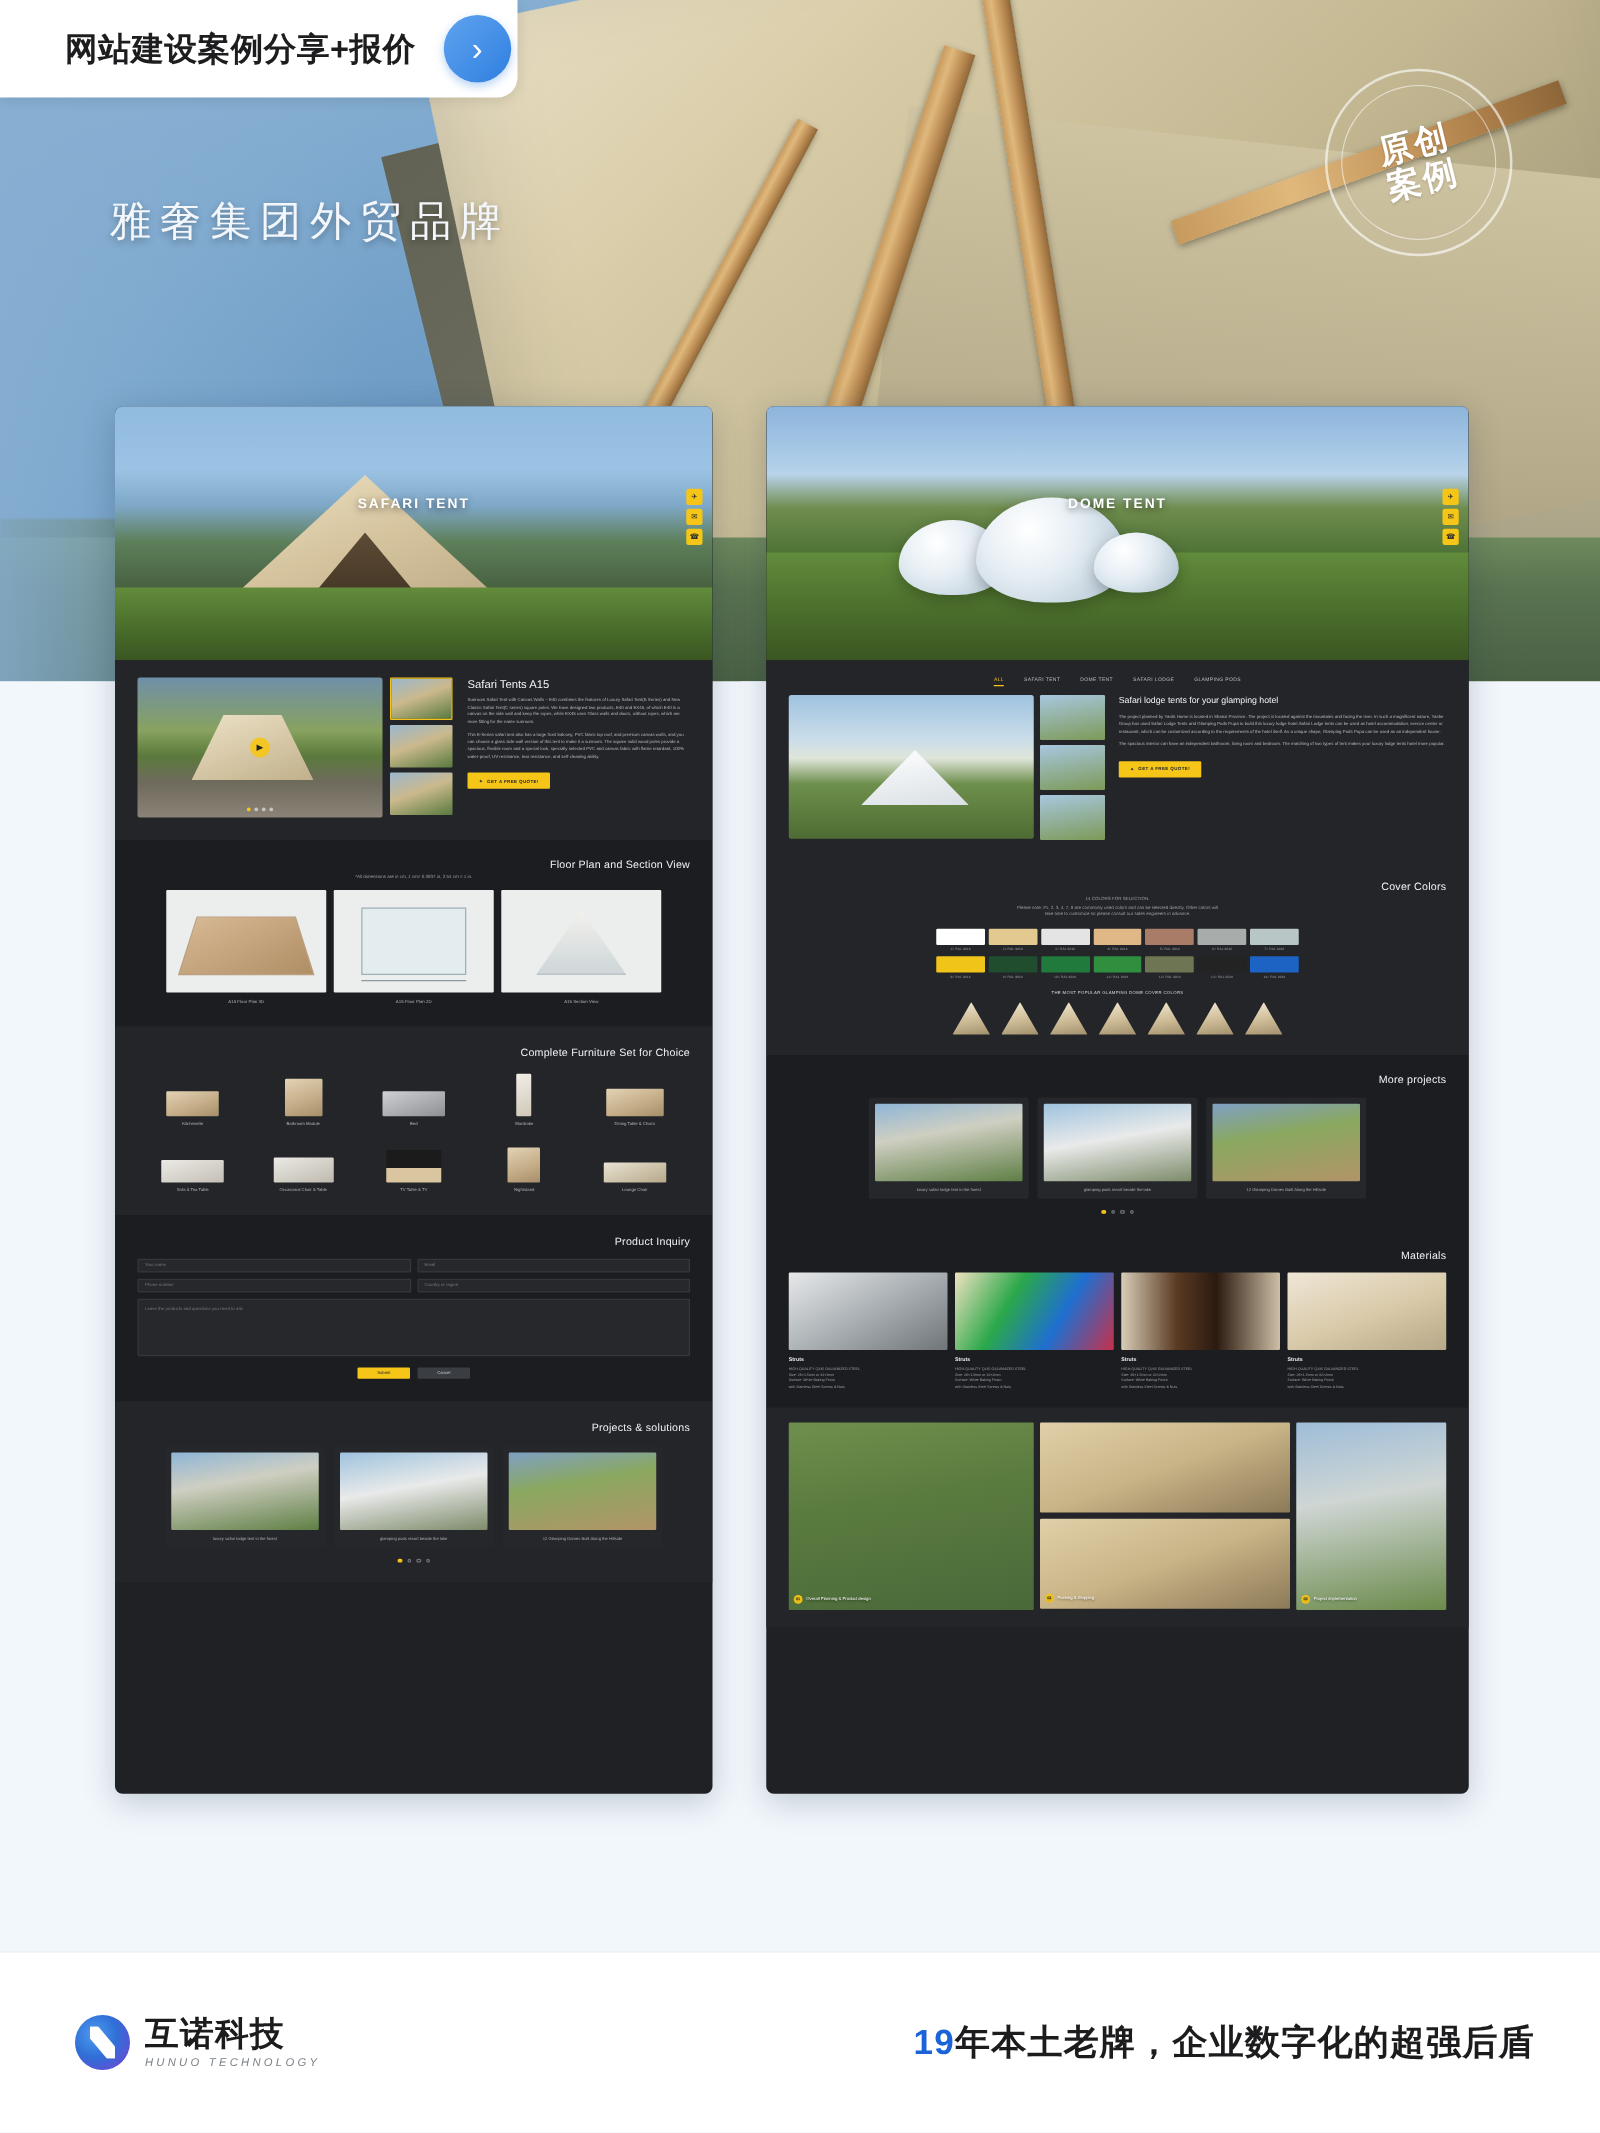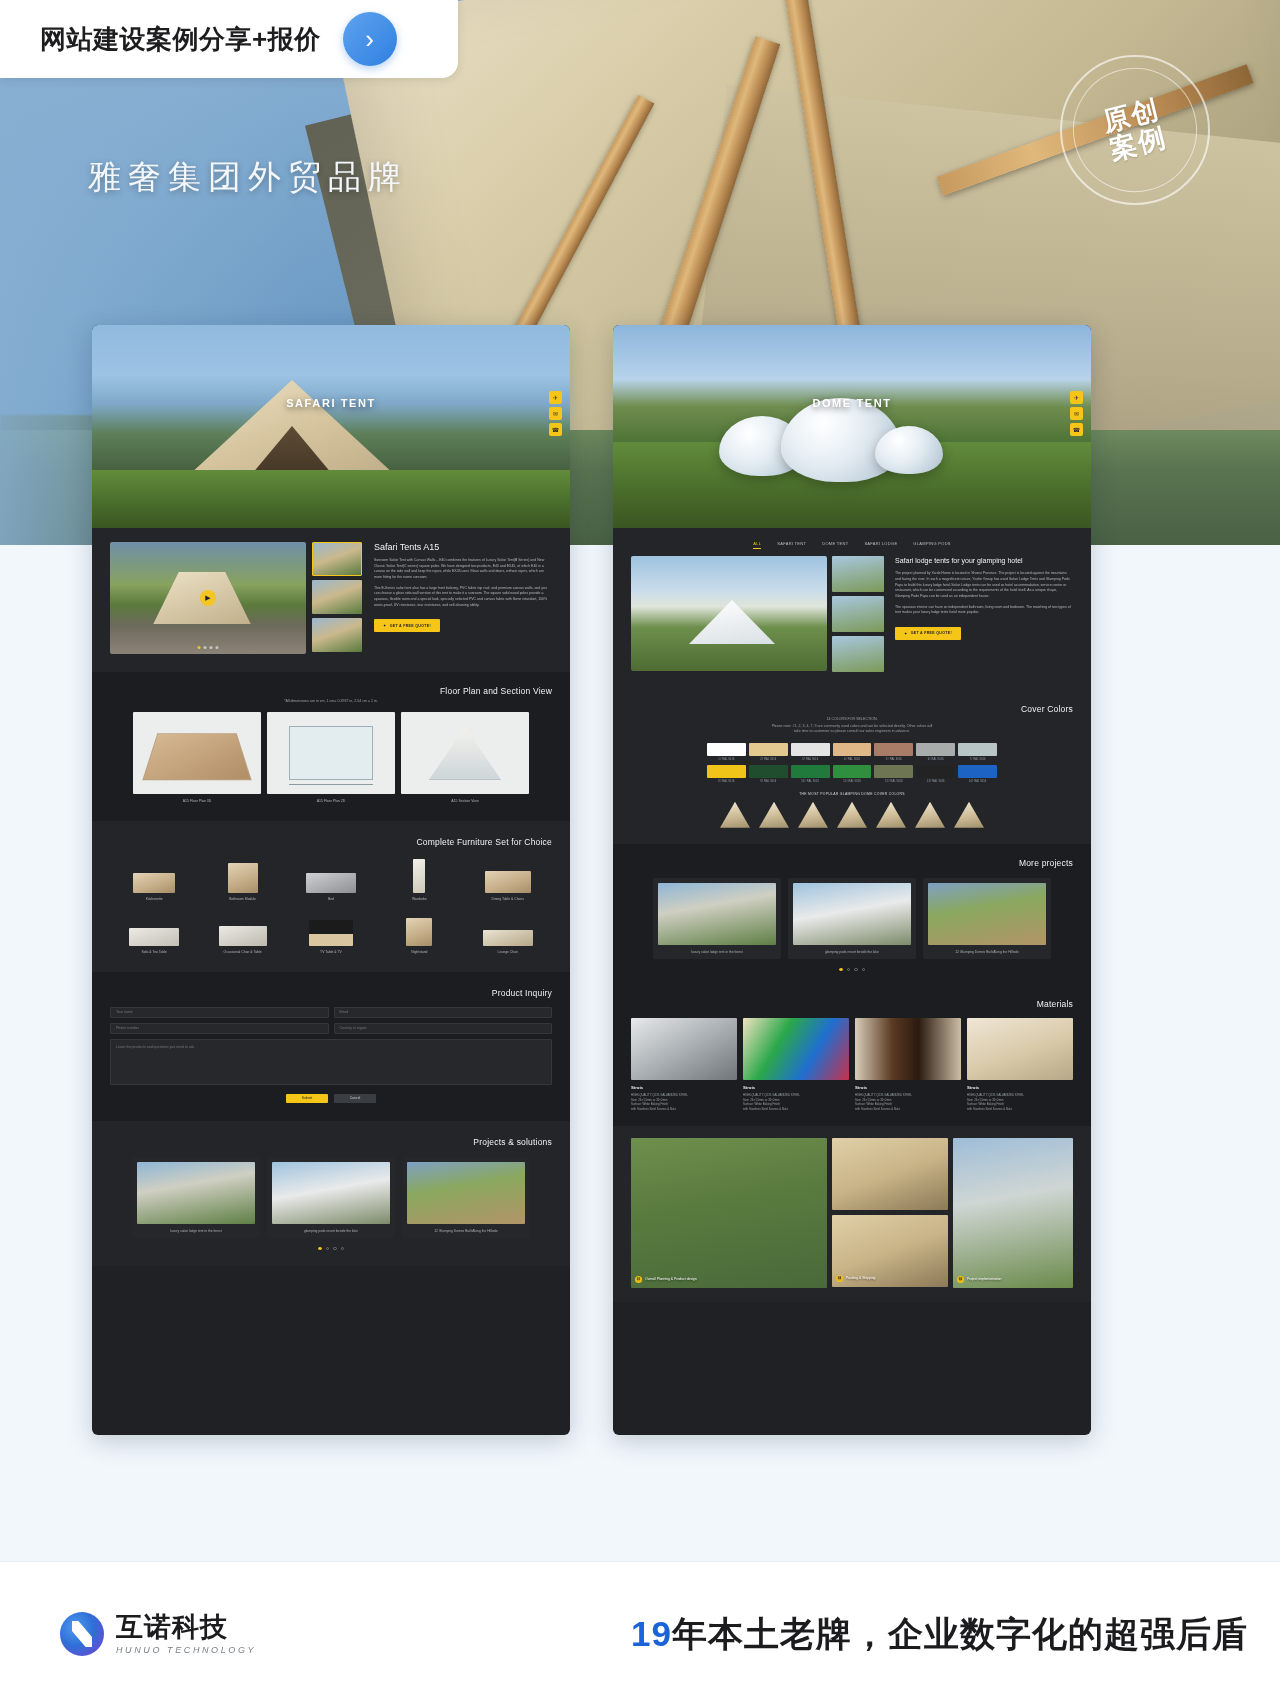--- a/index.html
+++ b/index.html
@@ -54,23 +54,23 @@
     background: linear-gradient(180deg,#59734a 0%,#43583a 100%);
     filter: blur(1px);
   }
   .hero-fade-left {
     position:absolute; left:0; top:0; width:300px; height:545px;
     background: linear-gradient(90deg, rgba(135,175,210,.85) 0%, rgba(135,175,210,0) 100%);
   }
 
   
   .title-card {
-    position:absolute; left:0; top:0; width:458px; height:78px;
+    position:absolute; left:0; top:0; width:414px; height:78px;
     background:#fff; border-radius: 0 0 16px 0;
-    display:flex; align-items:center; padding-left:40px; gap:22px;
+    display:flex; align-items:center; padding-left:52px; gap:22px;
     box-shadow: 0 2px 10px rgba(0,0,0,.10);
   }
   .title-card .tc-text {
     font-size: 26px; font-weight: 700; color:#1d1d1f; letter-spacing:.5px;
     font-family: "Liberation Sans","DejaVu Sans",sans-serif;
   }
   .tc-arrow {
     width:54px; height:54px; border-radius:50%;
     background: linear-gradient(135deg,#5fa3ef 0%, #2f7fe0 100%);
     display:flex; align-items:center; justify-content:center;
@@ -110,21 +110,21 @@
 
   
   .mock {
     position:absolute;
     background:#1f2125;
     border-radius:6px;
     overflow:hidden;
     box-shadow: 0 6px 26px rgba(20,40,70,.22);
   }
   .mock-left  { left:92px;  top:325px; width:478px; height:1110px; }
-  .mock-right { left:613px; top:325px; width:478px; height:1110px; }
+  .mock-right { left:613px; top:325px; width:562px; height:1110px; }
 
   
   .mock-hero { position:relative; height:225px; overflow:hidden; margin-top:-22px; }
   .mock-hero .mh-bg { position:absolute; inset:0; }
   .mh-left-bg {
     background:
       linear-gradient(180deg,#8cb6dd 0%, #9cc3e4 32%, #7fa8c8 45%, #5d7f5a 58%, #47603f 75%, #3a4f36 100%);
   }
   .mh-right-bg {
     background:
@@ -361,22 +361,22 @@
     position:relative;
   }
   .f-mark::after {
     content:""; position:absolute; left:12px; top:9px; width:20px; height:26px;
     background:#fff;
     clip-path: polygon(0% 0%, 32% 0%, 100% 62%, 100% 100%, 68% 100%, 0% 38%);
   }
   .f-name { color:#1c1c1e; font-size:27px; font-weight:700; letter-spacing:1px; line-height:1.05; }
   .f-sub { color:#7a7f85; font-size:9px; letter-spacing:2.6px; margin-top:3px;font-style:italic; }
   .f-slogan {
-    margin-left:auto; margin-right:32px;
-    font-size:35px; font-weight:700; color:#1c1c1e; letter-spacing:1px;
+    margin-left:auto; margin-right:52px;
+    font-size:28px; font-weight:700; color:#1c1c1e; letter-spacing:1px;
   }
   .f-slogan .num { color:#1a63d8; }
 </style>
 </head>
 <body>
 
 <div class="hero">
   <div class="hero-sky"></div>
   <div class="ridge-dark"></div>
   <div class="tent-canvas-a"></div>

